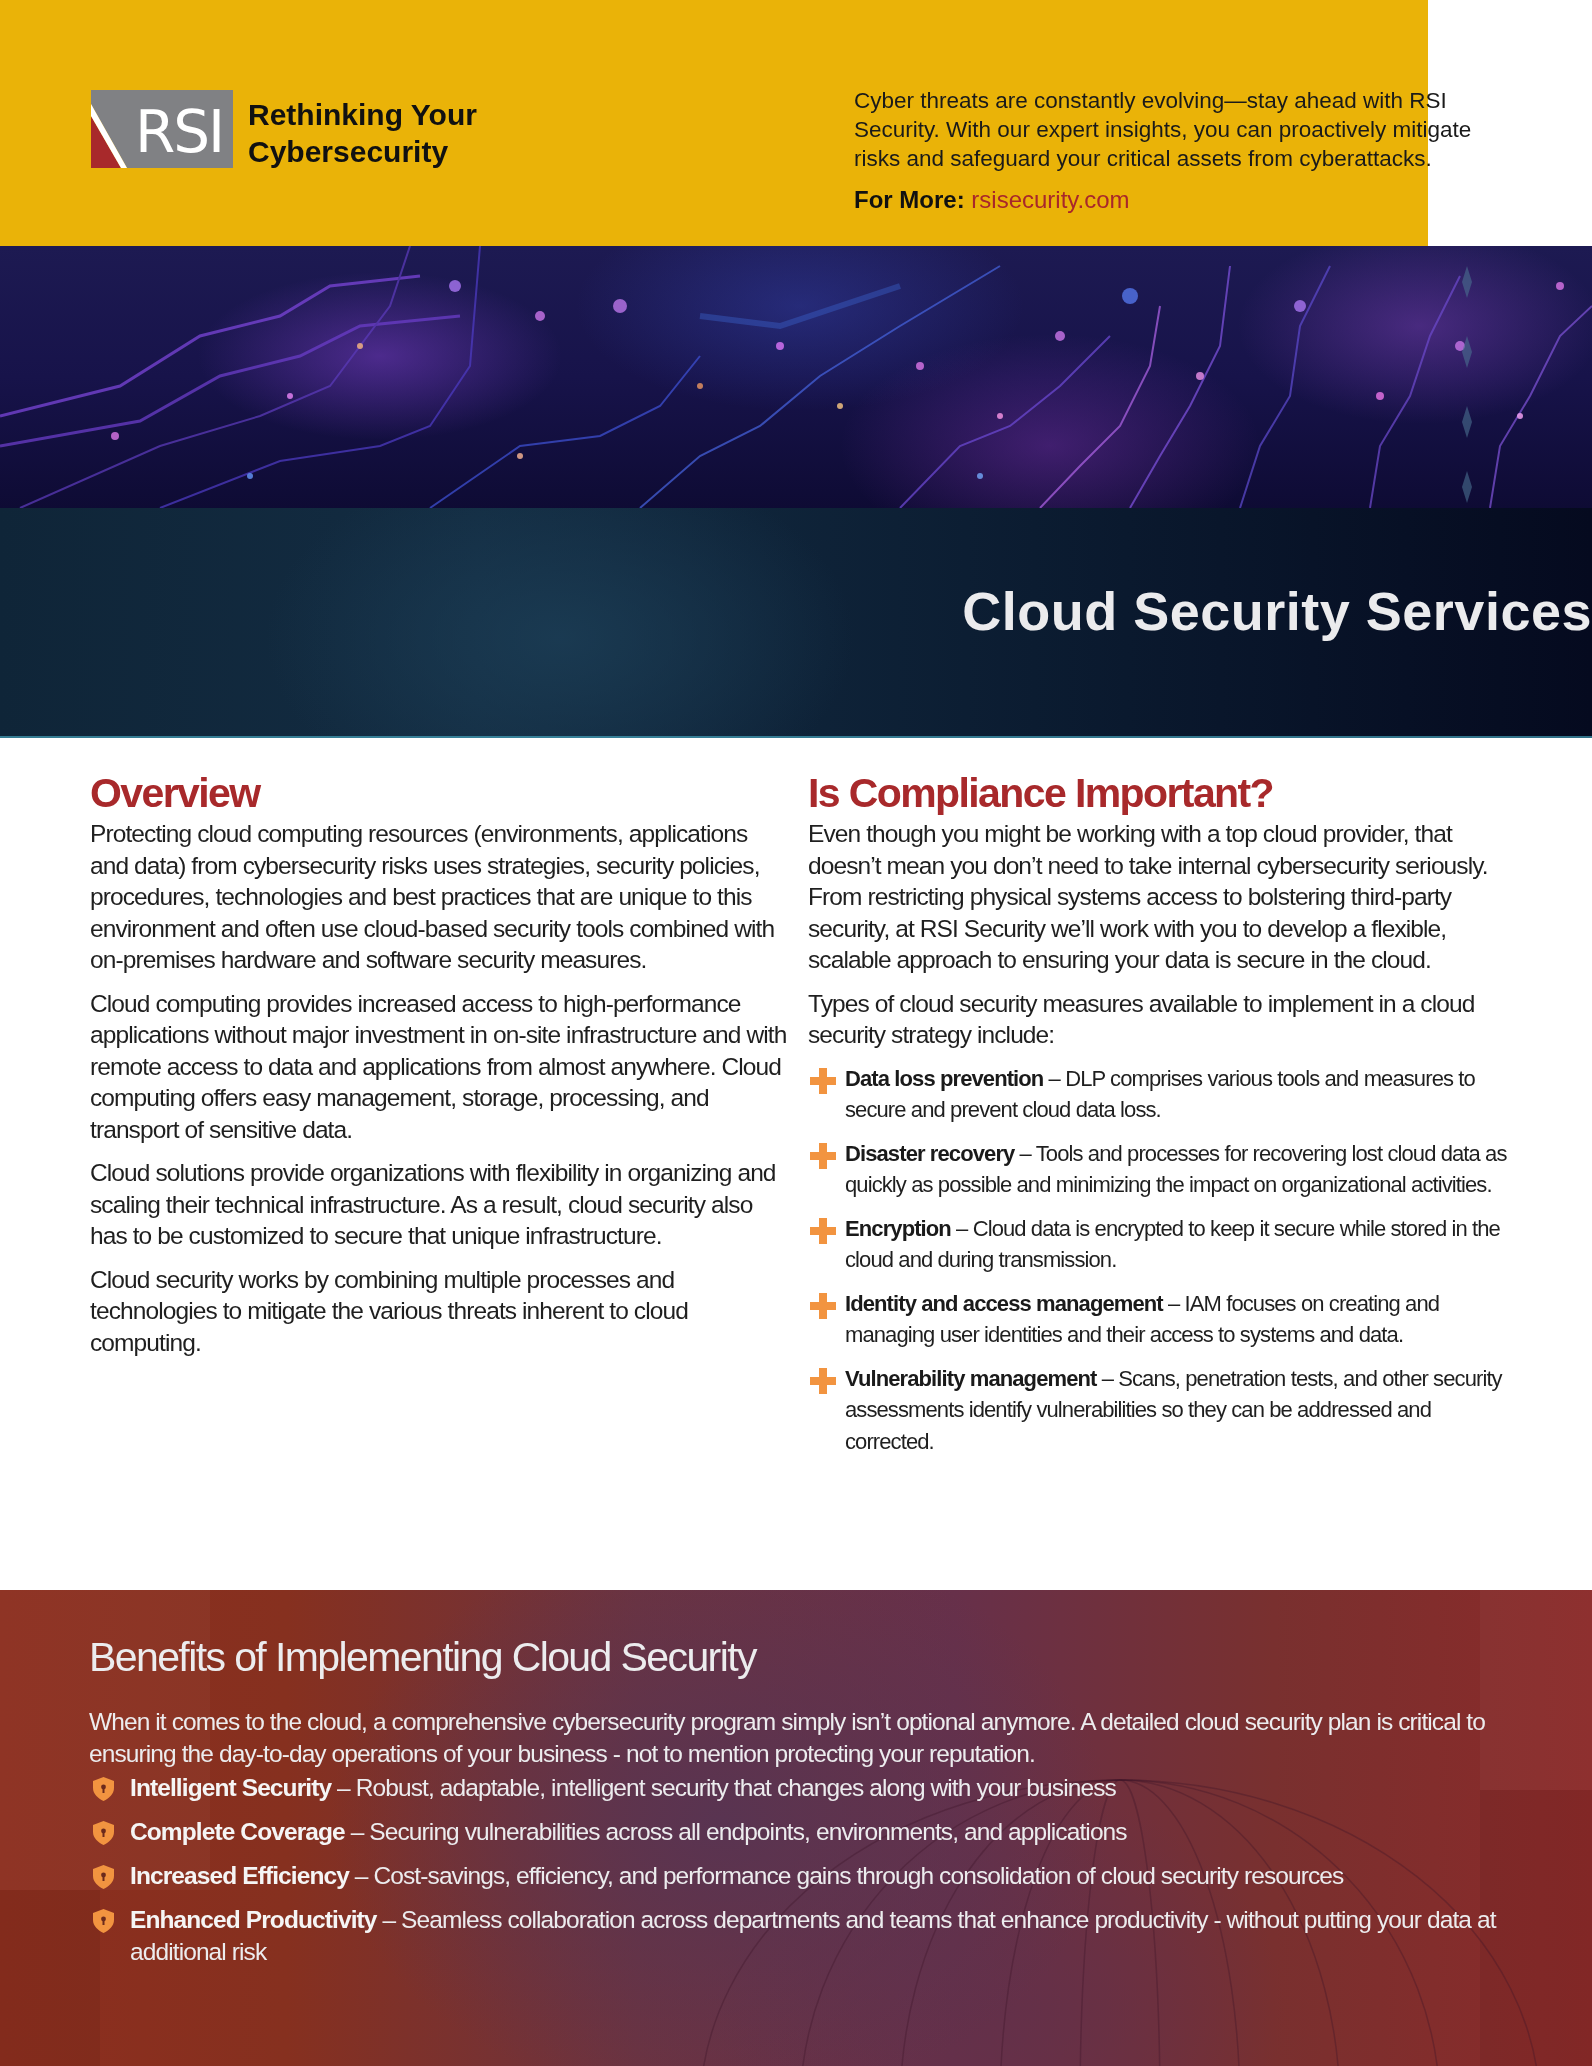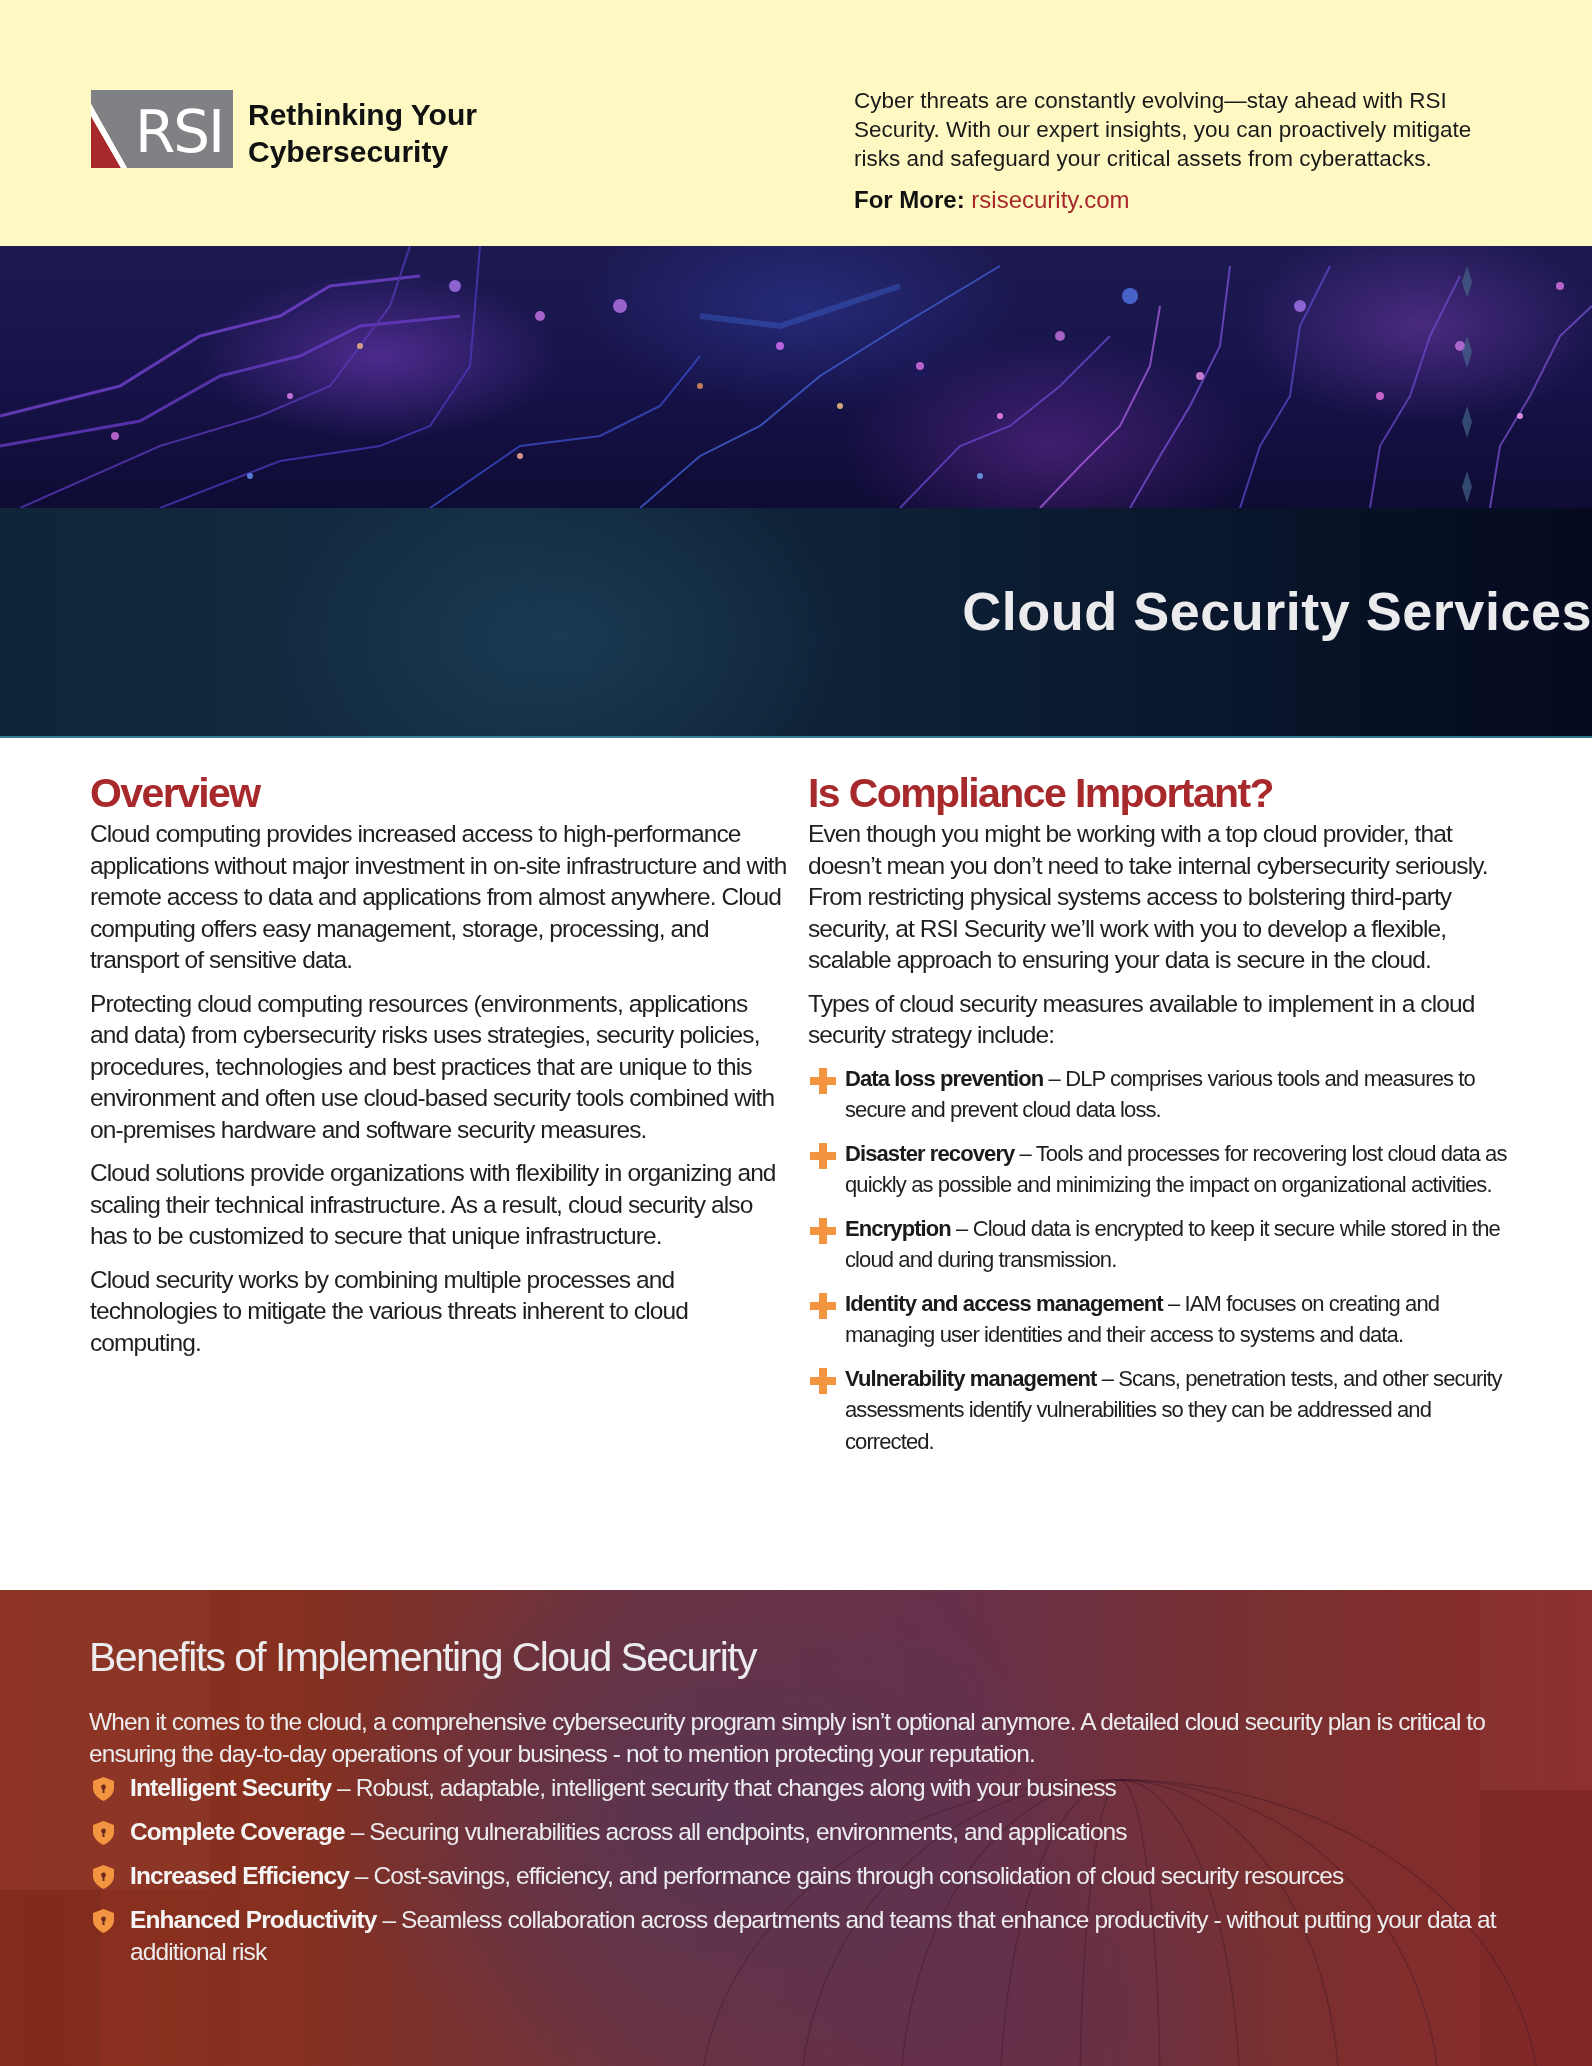--- a/index.html
+++ b/index.html
@@ -1,20 +1,20 @@
 <!DOCTYPE html>
 <html><head>
 <meta charset="utf-8">
 <style>
   * { box-sizing: border-box; margin: 0; padding: 0; }
   html, body { width: 1592px; height: 2066px; background: #ffffff; overflow: hidden; }
   body { font-family: "Liberation Sans", sans-serif; color: #222; position: relative; }
 
   
-  .header { position: absolute; left: 0; top: 0; width: 1592px; height: 246px; background: #fef9c3; }
+  .header { position: absolute; left: 0; top: 0; width: 1428px; height: 246px; background: #eab308; }
   .logo { position: absolute; left: 91px; top: 90px; width: 142px; height: 78px; }
   .tagline { position: absolute; left: 248px; top: 96px; font-size: 30px; font-weight: bold; line-height: 37px; color: #111; }
   .intro { position: absolute; left: 854px; top: 86px; width: 660px; font-size: 22.5px; line-height: 29px; color: #1a1a1a; }
   .formore { position: absolute; left: 854px; top: 186px; font-size: 24px; color: #111; }
   .formore b { font-weight: bold; }
   .formore .link { color: #a8272b; text-decoration: none; }
 
   
   .hero-top { position: absolute; left: 0; top: 246px; width: 1592px; height: 262px; overflow: hidden;
     background:
@@ -131,22 +131,22 @@
       <path d="M1467 225 L1472 241 L1467 257 L1462 241 Z"></path>
     </g>
   </svg>
 </div>
 <div class="hero-bottom"></div>
 <h1 class="hero-title">Cloud Security Services</h1>
 <div class="hero-line"></div>
 
 <section class="col col-left">
   <h2 class="h2">Overview</h2>
+  <p class="p">Protecting cloud computing resources (environments, applications and data) from cybersecurity risks uses strategies, security policies, procedures, technologies and best practices that are unique to this environment and often use cloud-based security tools combined with on-premises hardware and software security measures.</p>
   <p class="p">Cloud computing provides increased access to high-performance applications without major investment in on-site infrastructure and with remote access to data and applications from almost anywhere. Cloud computing offers easy management, storage, processing, and transport of sensitive data.</p>
-  <p class="p">Protecting cloud computing resources (environments, applications and data) from cybersecurity risks uses strategies, security policies, procedures, technologies and best practices that are unique to this environment and often use cloud-based security tools combined with on-premises hardware and software security measures.</p>
   <p class="p">Cloud solutions provide organizations with flexibility in organizing and scaling their technical infrastructure. As a result, cloud security also has to be customized to secure that unique infrastructure.</p>
   <p class="p">Cloud security works by combining multiple processes and technologies to mitigate the various threats inherent to cloud computing.</p>
 </section>
 
 <section class="col col-right">
   <h2 class="h2">Is Compliance Important?</h2>
   <p class="p">Even though you might be working with a top cloud provider, that doesn’t mean you don’t need to take internal cybersecurity seriously. From restricting physical systems access to bolstering third-party security, at RSI Security we’ll work with you to develop a flexible, scalable approach to ensuring your data is secure in the cloud.</p>
   <p class="p">Types of cloud security measures available to implement in a cloud security strategy include:</p>
   <ul class="bullets">
     <li class="bullet">

